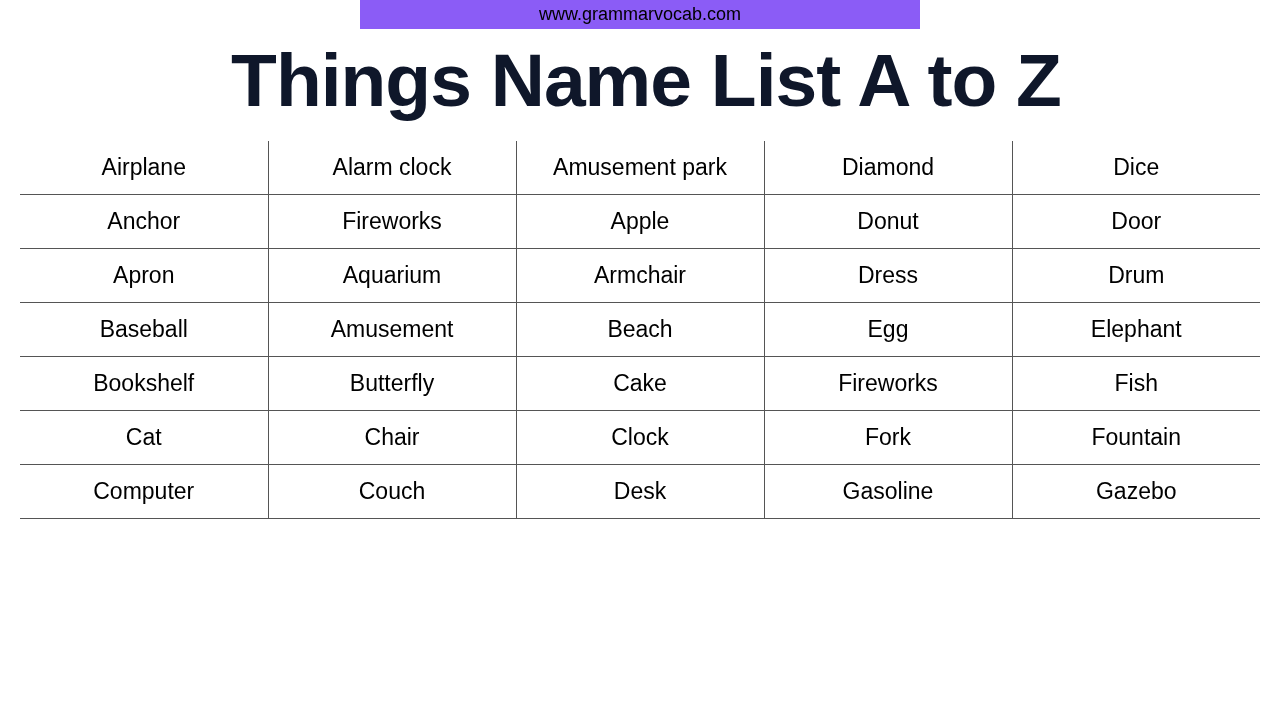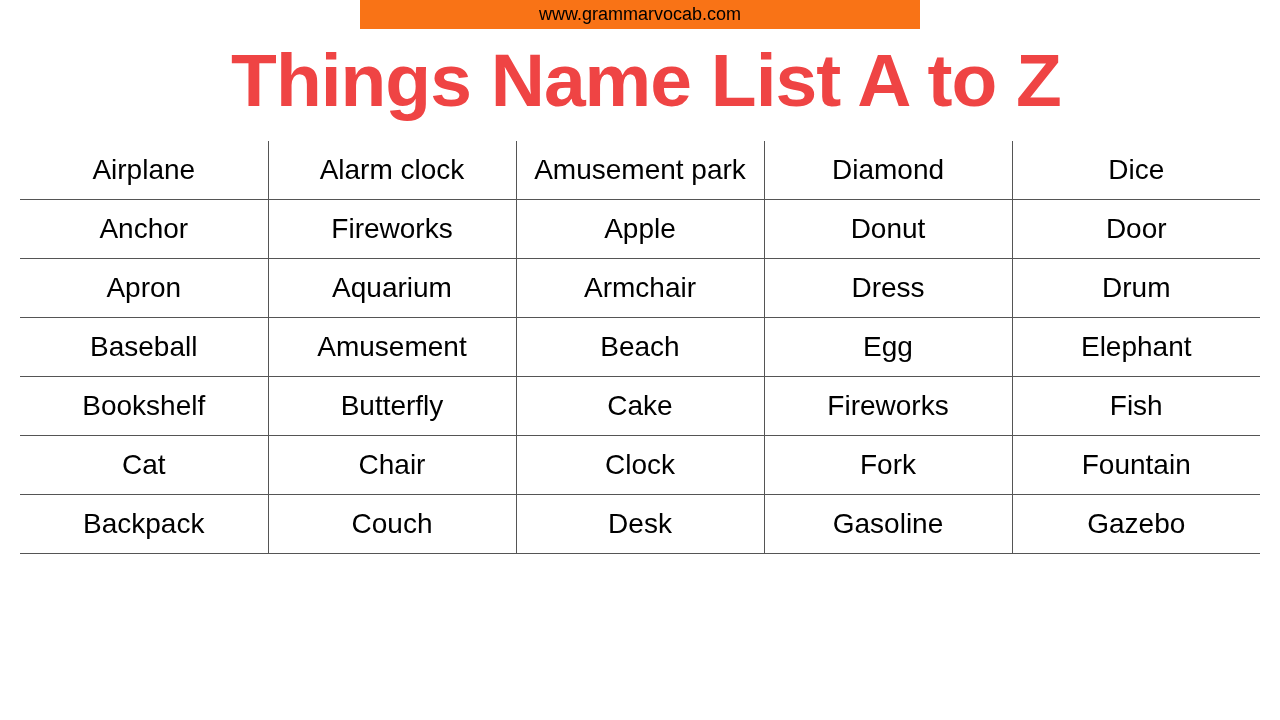--- a/index.html
+++ b/index.html
@@ -8,51 +8,51 @@
       box-sizing: border-box;
     }
     body {
       width: 1280px;
       height: 720px;
       background: #ffffff;
       font-family: Arial, Helvetica, sans-serif;
       overflow: hidden;
     }
     .header-bar {
-      background: #f97316;
+      background: #8b5cf6;
       text-align: center;
       padding: 4px 0;
       font-size: 18px;
       color: #000;
       width: 560px;
       margin: 0 auto;
     }
     .title {
       font-family: 'Arial Black', 'Helvetica', sans-serif;
       font-weight: 900;
       font-size: 75px;
       text-align: center;
-      color: #ef4444;
+      color: #0f172a;
       margin: 8px 0 18px 12px;
       letter-spacing: -1px;
     }
     .table-container {
       padding: 0 20px;
     }
     table {
       width: 100%;
       border-collapse: collapse;
       table-layout: fixed;
     }
     td {
       border-bottom: 1px solid #555;
       border-right: 1px solid #555;
       text-align: center;
       padding: 13px 4px;
-      font-size: 28px;
+      font-size: 23px;
       color: #000;
       vertical-align: middle;
       white-space: nowrap;
       overflow: hidden;
     }
     tr:first-child td {
       border-top: none;
     }
     td:first-child {
       border-left: none;
@@ -109,21 +109,21 @@
           <td>Fish</td>
         </tr>
         <tr>
           <td>Cat</td>
           <td>Chair</td>
           <td>Clock</td>
           <td>Fork</td>
           <td>Fountain</td>
         </tr>
         <tr>
-          <td>Backpack</td>
+          <td>Computer</td>
           <td>Couch</td>
           <td>Desk</td>
           <td>Gasoline</td>
           <td>Gazebo</td>
         </tr>
       </tbody>
   </table>
 </div>
 
 </body></html>

